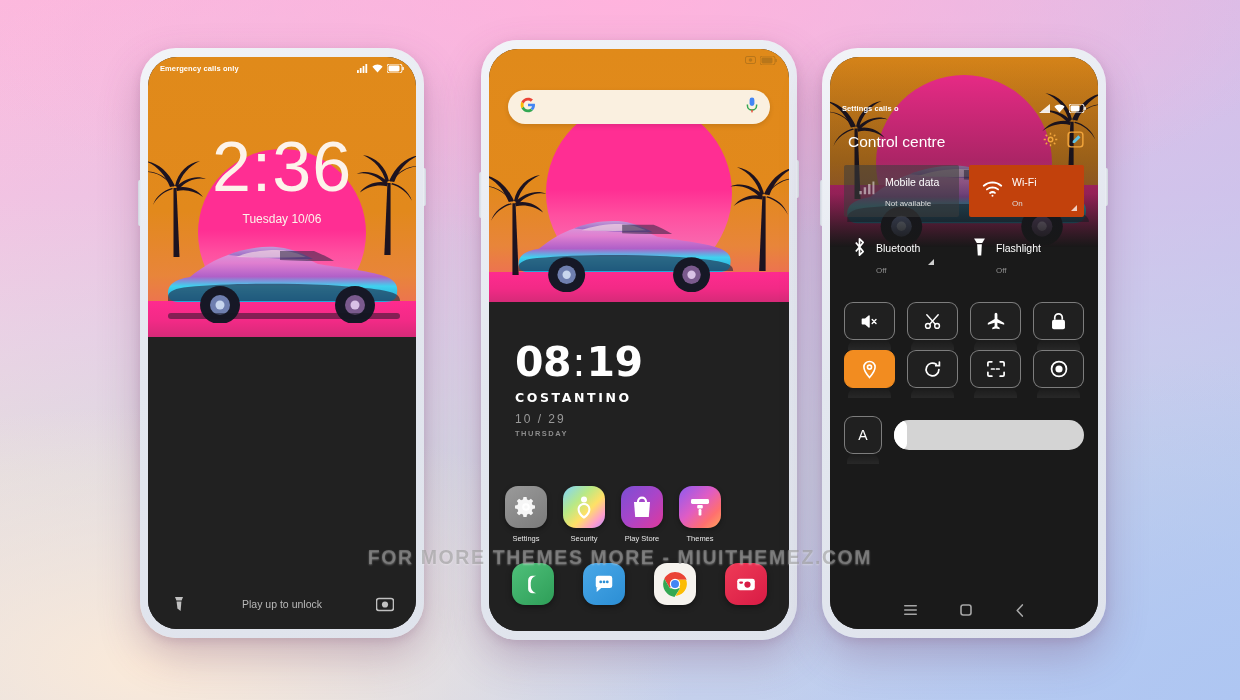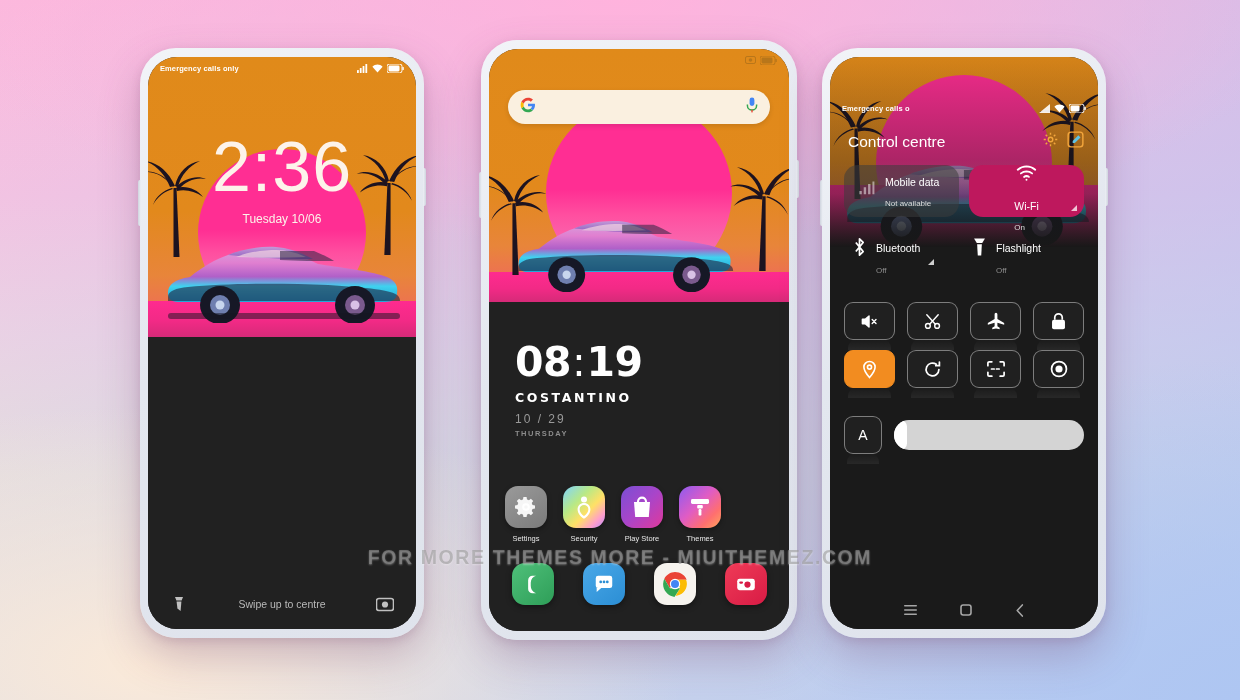--- a/index.html
+++ b/index.html
@@ -149,25 +149,25 @@
   }
   .cc-title {
     position:absolute; left:18px; top:76px; z-index:9;
     font-size:15.5px; color:#fff; font-weight:400;
   }
   .cc-head-icons {
     position:absolute; right:14px; top:74px; z-index:9; display:flex; gap:8px; align-items:center;
   }
   .cc-big-row { position:absolute; left:14px; right:14px; top:108px; z-index:9; display:flex; gap:10px; }
   .cc-big {
-    flex:1; height:52px; border-radius:14px; padding:0 13px;
+    flex:1; height:52px; border-radius:2px; padding:0 13px;
     display:flex; align-items:center; gap:9px; position:relative;
   }
   .cc-big.off { background:rgba(60,60,60,0.55); }
-  .cc-big.on  { background:#be185d;flex-direction:column; }
+  .cc-big.on  { background:#c2410c; }
   .cc-big-txt { line-height:1.25; }
   .cc-big-title { font-size:10.5px; color:#fff; font-weight:400; }
   .cc-big-sub { font-size:8px; color:#dcdcdc; margin-top:2px; }
   .cc-corner {
     position:absolute; right:7px; bottom:6px;
     width:0; height:0; border-style:solid; border-width:0 0 6px 6px;
     border-color:transparent transparent rgba(255,255,255,.75) transparent;
   }
 
   .cc-mid-row {
@@ -335,21 +335,21 @@
 
     <div class="lock-bottom">
       <span class="lock-ico">
         <svg width="18" height="18" viewBox="0 0 18 18">
             <g fill="#e3e3e3">
           <path d="M5 2h8l-1.4 3.4H6.4z"></path>
               <path d="M6.6 6.4h4.8L10.6 16 7.4 13.6z"></path>
         </g>
           </svg>
       </span>
-      <span class="lock-hint">Swipe up to centre</span>
+      <span class="lock-hint">Play up to unlock</span>
       <span class="lock-ico">
         <svg width="18" height="18" viewBox="0 0 18 18">
           <rect x="0.5" y="3.5" width="17" height="12" rx="2.4" fill="none" stroke="#e3e3e3" stroke-width="1.6"></rect>
           <circle cx="9" cy="9.5" r="3.1" fill="#e3e3e3"></circle>
         </svg>
       </span>
     </div>
   </div>
 </div>
 
@@ -603,21 +603,21 @@
           <ellipse cx="193" cy="78" rx="20" ry="19" fill="#161826"></ellipse>
           <ellipse cx="193" cy="78" rx="10" ry="10" fill="#7a5a8e"></ellipse>
           <ellipse cx="193" cy="78" rx="4.5" ry="4.5" fill="#d9c2e6"></ellipse>
         </svg>
       </div>
     </div>
     <div class="cc-dim"></div>
     <div class="cc-body"></div>
 
     <div class="statusbar" style="top:40px">
-      <span>Emergency calls o</span>
+      <span>Settings calls o</span>
       <span class="sb-right">
         <span>
           <svg width="11" height="9" viewBox="0 0 11 9">
               <path d="M0 9L11 0v9z" fill="#fff" opacity=".9"></path>
             </svg>
         </span>
         <span>
           <svg width="11" height="9" viewBox="0 0 11 9">
               <path d="M5.5 8.4L0.4 2.8C1.8 1.4 3.6.6 5.5.6s3.7.8 5.1 2.2z" fill="#fff"></path>
             </svg>

